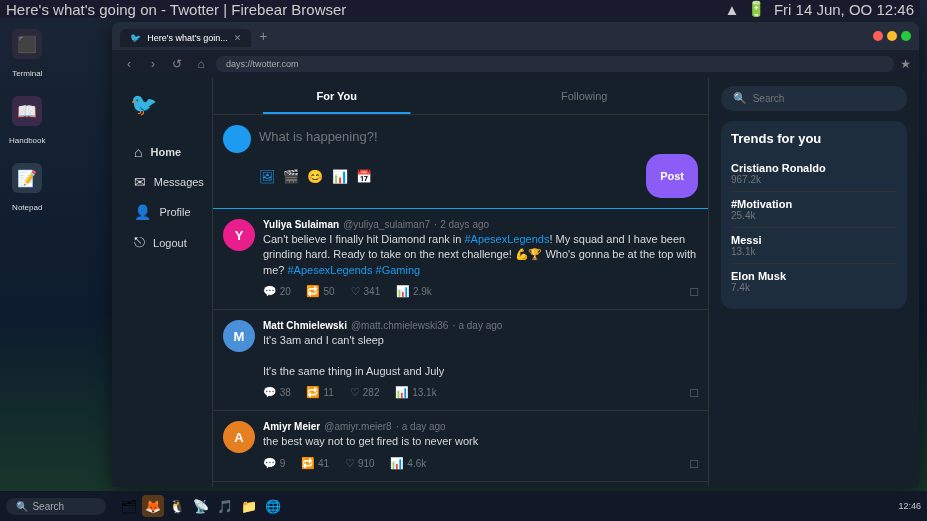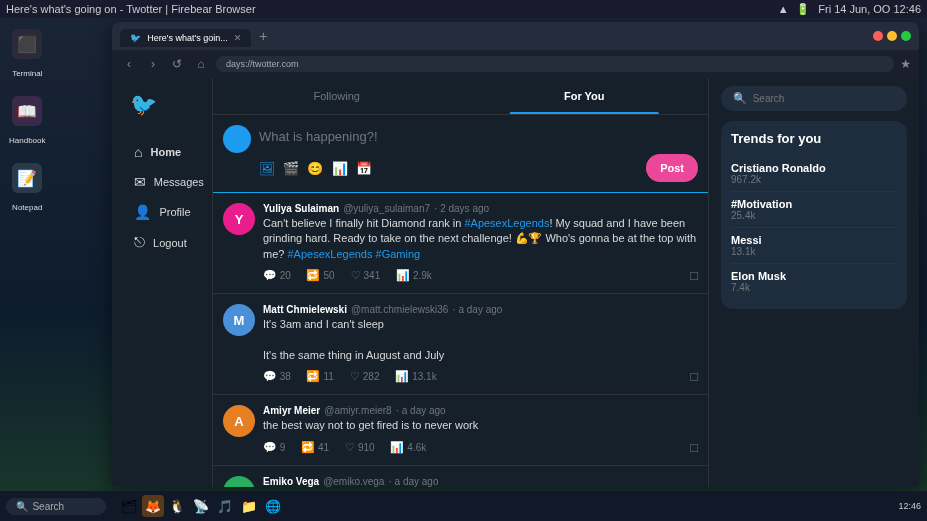--- a/index.html
+++ b/index.html
@@ -18,28 +18,28 @@
       height: 100%;
       background: linear-gradient(180deg, #1a2535 0%, #0d1c2e 60%, #1a3a2a 100%);
       position: relative;
     }
 
     
     .taskbar-top {
       position: absolute;
       top: 0;
       left: 0;
-      right: 0;
+      right: 7px;
       height: 18px;
       background: #1a1a2e;
       display: flex;
       align-items: center;
       justify-content: space-between;
       padding: 0 6px;
-      font-size: 11px;
+      font-size: 15px;
       color: #ccc;
       z-index: 100;
     }
     .taskbar-top-left {
       display: flex;
       align-items: center;
       gap: 6px;
     }
     .taskbar-top-right {
       display: flex;
@@ -369,25 +369,25 @@
       justify-content: space-between;
       margin-top: 6px;
     }
     .tw-compose-icons {
       display: flex;
       gap: 8px;
       color: #1d9bf0;
       font-size: 13px;
     }
     .tw-post-btn {
-      background: #ec4899;
+      background: #8b5cf6;
       color: #fff;
       border: none;
       border-radius: 15px;
-      padding: 8px 14px;
+      padding: 16px 14px;
       font-size: 11px;
       font-weight: 700;
       cursor: pointer;
     }
 
     
     .tw-tweet {
       padding: 10px;
       border-bottom: 1px solid #2f3336;
       display: flex;
@@ -590,25 +590,25 @@
           </div>
           <div class="tw-nav-item">
             <span class="tw-nav-icon">⎋</span>
             <span>Logout</span>
           </div>
         </div>
 
         <div class="tw-main">
 
           <div class="tw-feed-tabs">
+            <div class="tw-feed-tab active">
+              <span>For You</span>
+            </div>
             <div class="tw-feed-tab">
               <span>Following</span>
-            </div>
-            <div class="tw-feed-tab active">
-              <span>For You</span>
             </div>
           </div>
 
           <div class="tw-compose">
             <div class="tw-compose-avatar" style="background:#1d9bf0;"></div>
             <div class="tw-compose-right">
               <div class="tw-compose-placeholder">What is happening?!</div>
               <div class="tw-compose-tools">
                 <div class="tw-compose-icons">
                   <span>🖼</span>

